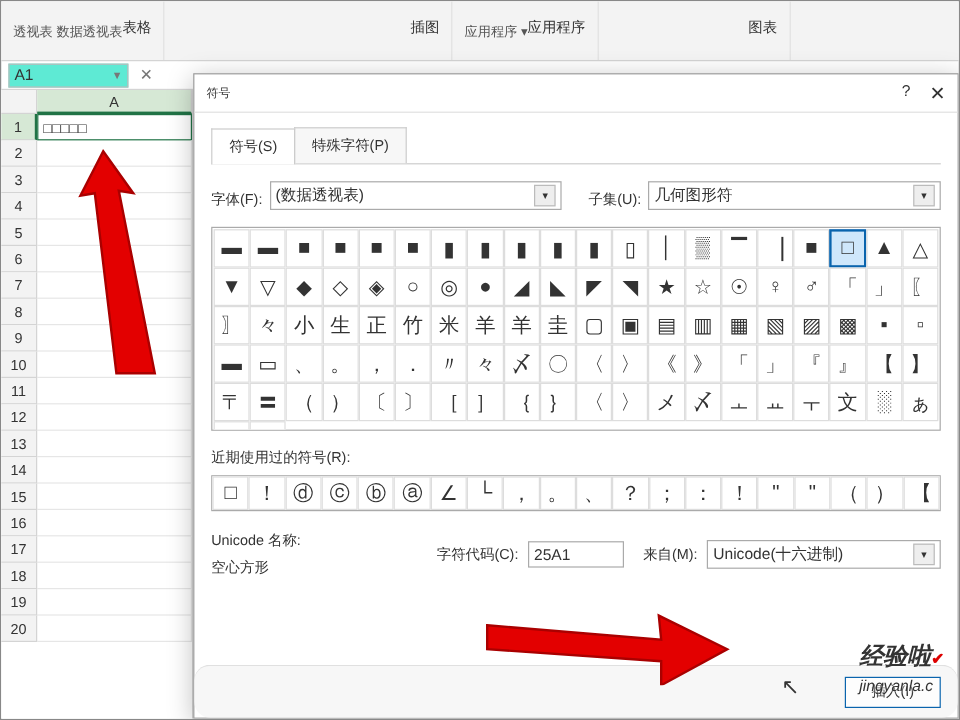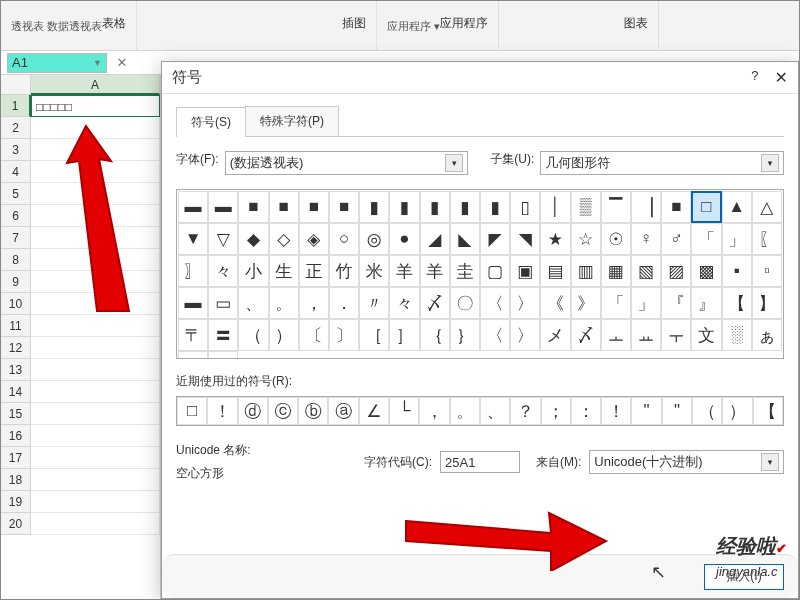--- a/index.html
+++ b/index.html
@@ -25,28 +25,28 @@
   .rows .row{display:flex;}
   .rh{width:30px;height:22px;background:#f3f3f3;border-right:1px solid #d4d4d4;border-bottom:1px solid #d4d4d4;text-align:center;font-size:12px;line-height:22px;}
   .rh.active{background:#d6e8d5;border-right:2px solid #217346;}
   .cell{flex:1;height:22px;border-right:1px solid #e6e6e6;border-bottom:1px solid #e6e6e6;font-size:12px;line-height:22px;padding:0 4px;}
   .cell.active{border:1px solid #217346;}
   
   .arrow{position:absolute;pointer-events:none;}
   
   .dlg{position:absolute;left:160px;top:60px;width:638px;height:538px;background:#fff;border:1px solid #9a9a9a;box-shadow:0 4px 20px rgba(0,0,0,.25);}
   .dlg-title{height:32px;border-bottom:1px solid #e0e0e0;display:flex;align-items:center;padding:0 10px;}
-  .dlg-title .t{font-size:15px;}
+  .dlg-title .t{font-size:10px;}
   .dlg-title .tr{margin-left:auto;display:flex;gap:16px;color:#555;}
   .dlg-title .close{font-size:16px;cursor:pointer;}
   .dlg-body{padding:12px 14px 8px 14px;}
   .tabs{display:flex;border-bottom:1px solid #ccc;}
   .tab{padding:6px 14px;border:1px solid #ccc;border-bottom:none;background:#f7f7f7;margin-right:-1px;font-size:12px;}
   .tab.active{background:#fff;position:relative;top:1px;}
-  .ctrl-row{display:flex;align-items:flex-start;gap:6px;margin:14px 0;}
+  .ctrl-row{display:flex;align-items:flex-end;gap:6px;margin:14px 0;}
   .lbl{font-size:12px;}
   .combo{flex:1;height:24px;border:1px solid #aaa;background:#fff;display:flex;align-items:center;padding:0 4px;}
   .combo .dd{margin-left:auto;width:18px;height:18px;background:#eee;border:1px solid #bbb;display:flex;align-items:center;justify-content:center;font-size:9px;}
   .grid-wrap{border:1px solid #aaa;padding:1px;max-height:170px;overflow:hidden;}
   .sym-grid{display:grid;grid-template-columns:repeat(20,1fr);}
   .sym{height:32px;border:1px solid #ddd;display:flex;align-items:center;justify-content:center;font-size:17px;background:#fff;}
   .sym.sel{border:2px solid #0a64ad;background:#cfe7fb;}
   .sub-lbl{margin:14px 0 6px 0;font-size:12px;}
   .recent-grid{display:grid;grid-template-columns:repeat(20,1fr);border:1px solid #aaa;}
   .recent-grid .sym{height:28px;}

